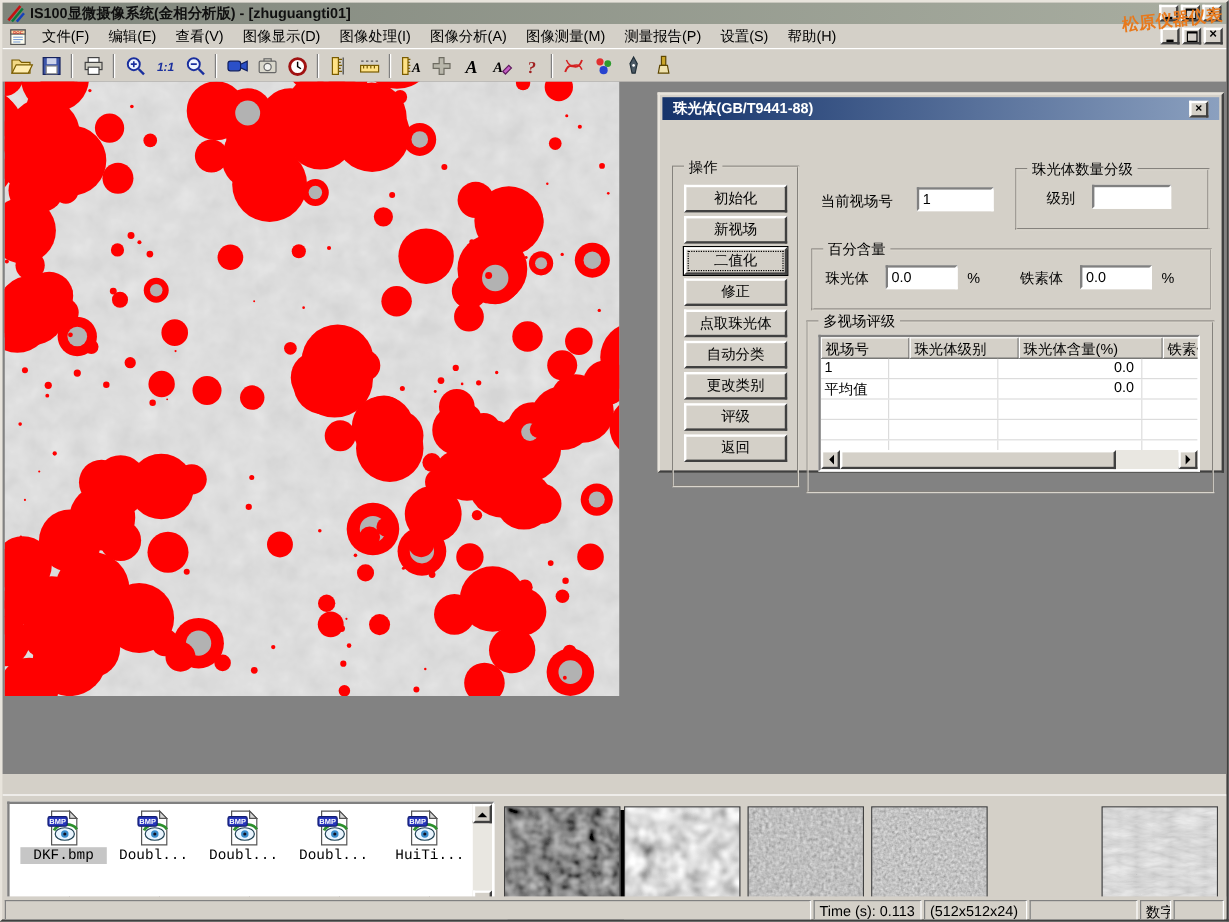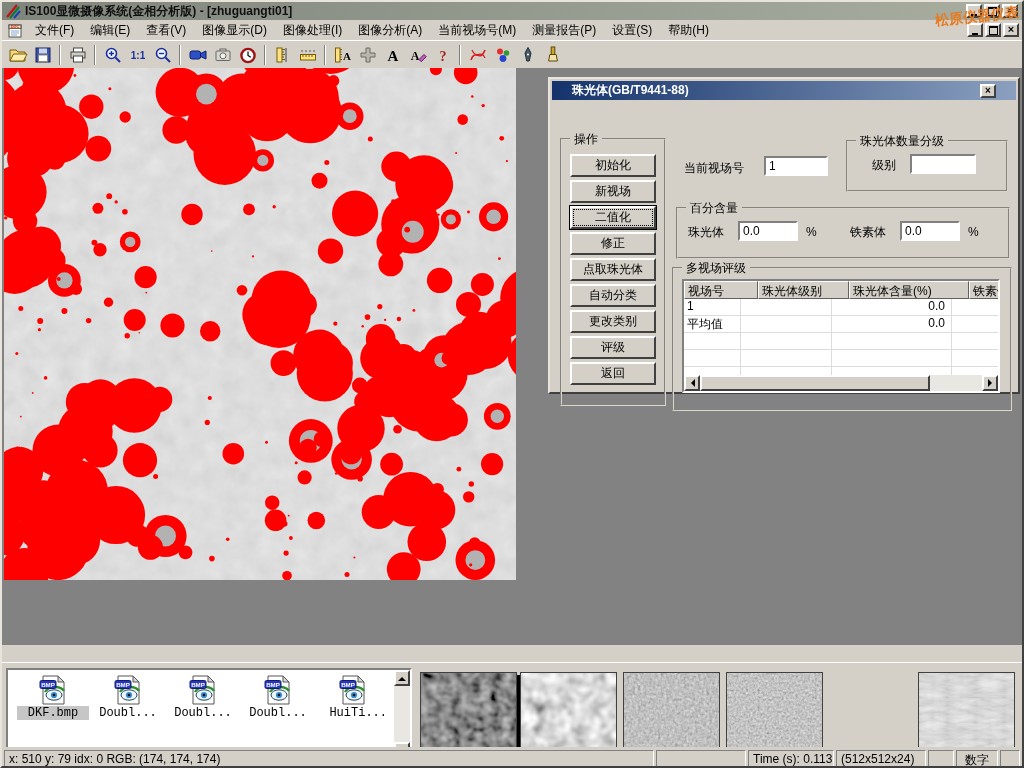--- a/index.html
+++ b/index.html
@@ -19,32 +19,32 @@
   
   #menubar{position:absolute;left:0;top:18px;right:0;height:20px;background:#d4d0c8;display:flex;align-items:center;padding:0 2px;}
   .menu-item{padding:2px 8px;white-space:nowrap;}
   #menubar .mdi-spacer{flex:1;}
   #doc-icon{width:17px;height:17px;margin:0 3px;}
   
   #watermark{position:absolute;right:3px;top:6px;color:#e8791c;font-size:14px;font-weight:bold;
     transform:rotate(-6deg);z-index:60;pointer-events:none;white-space:nowrap;}
   
   #toolbar{position:absolute;left:0;top:38px;right:0;height:28px;background:#d4d0c8;
-    border-top:1px solid #fff;display:flex;align-items:center;padding:0 3px;box-sizing:border-box;}
+    border-top:1px solid #fff;display:flex;align-items:center;padding:0 3px;box-sizing:border-box;font-style:italic;}
   .tb-btn{width:25px;height:24px;display:flex;align-items:center;justify-content:center;}
   .tb-btn svg{width:20px;height:20px;}
   .tb-sep{width:0;height:20px;margin:0 4px;border-left:1px solid #808080;border-right:1px solid #fff;}
   
   #client{position:absolute;left:0;top:66px;width:1020px;height:577px;background:#828282;overflow:hidden;}
   #micrograph{position:absolute;left:2px;top:0;width:512px;height:512px;display:block;}
   
   #dialog{position:absolute;left:546px;top:75px;width:472px;height:317px;background:#d4d0c8;
     border:2px solid;border-color:#e8e4dc #404040 #404040 #e8e4dc;box-sizing:border-box;}
   .dlg-title{height:19px;margin:2px;background:linear-gradient(90deg,#15336b,#8ba0bf);color:#fff;
-    font-weight:bold;display:flex;align-items:center;padding:0 20px;}
+    font-weight:bold;display:flex;align-items:center;padding:0 9px;}
   .dlg-close{width:16px;height:14px;margin-left:auto;background:#d4d0c8;color:#000;
     border:2px solid;border-color:#fff #404040 #404040 #fff;display:flex;align-items:center;justify-content:center;
     font-weight:bold;font-size:10px;box-sizing:border-box;}
   .group{position:absolute;border:2px groove #d9d5cc;}
   .group-label{position:absolute;top:-9px;left:8px;background:#d4d0c8;padding:0 4px;white-space:nowrap;}
   #grp-ops{left:10px;top:36px;width:102px;height:264px;}
   .op-btn{width:86px;height:23px;margin:3px auto 0;background:#d4d0c8;border:2px solid;
     border-color:#fff #404040 #404040 #fff;display:flex;align-items:center;justify-content:center;box-sizing:border-box;}
   .op-btn.default{box-shadow:0 0 0 1px #000;outline:1px dotted #000;outline-offset:-4px;}
   #ops-stack{padding-top:11px;}
@@ -192,21 +192,21 @@
       <text x="8" y="6.2" font-size="3.6" font-weight="bold" fill="#c22" text-anchor="middle" font-family="Liberation Sans,sans-serif">DOC</text>
       <path d="M4 9 h8 M4 11 h8 M4 13 h6" stroke="#6a8fd0" stroke-width="0.8"></path>
     </svg>
     <span id="menu-items" style="display:flex">
         <span class="menu-item">文件(F)</span>
         <span class="menu-item">编辑(E)</span>
         <span class="menu-item">查看(V)</span>
         <span class="menu-item">图像显示(D)</span>
         <span class="menu-item">图像处理(I)</span>
         <span class="menu-item">图像分析(A)</span>
-        <span class="menu-item">当前视场号(M)</span>
+        <span class="menu-item">图像测量(M)</span>
         <span class="menu-item">测量报告(P)</span>
         <span class="menu-item">设置(S)</span>
         <span class="menu-item">帮助(H)</span>
       </span>
     <span class="mdi-spacer"></span>
     <span class="win-controls">
       <span class="win-btn">
           <span class="g-min"></span>
         </span>
       <span class="win-btn">
@@ -914,21 +914,20 @@
         </div>
         <div class="thumb" style="left: 916px;">
           <svg preserveAspectRatio="none">
             <rect width="100%" height="100%" fill="#9a9a9a" filter="url(#ft5)"></rect>
           </svg>
         </div>
       </div>
   </div>
 
   <div id="statusbar">
-      <div class="sb-panel">x: 510 y: 79 idx: 0  RGB: (174, 174, 174)</div>
       <div class="sb-panel"></div>
       <div class="sb-panel">Time (s): 0.113</div>
       <div class="sb-panel">(512x512x24)</div>
       <div class="sb-panel"></div>
       <div class="sb-panel">数字</div>
       <div class="sb-panel"></div>
     </div>
 </div>
 
 </body></html>

